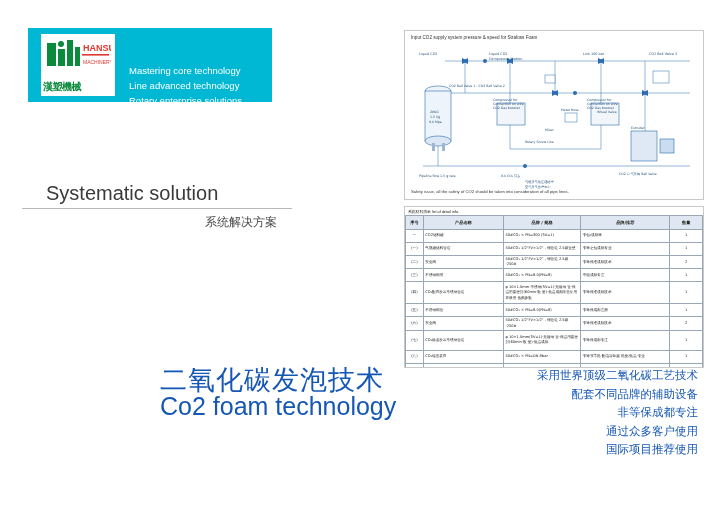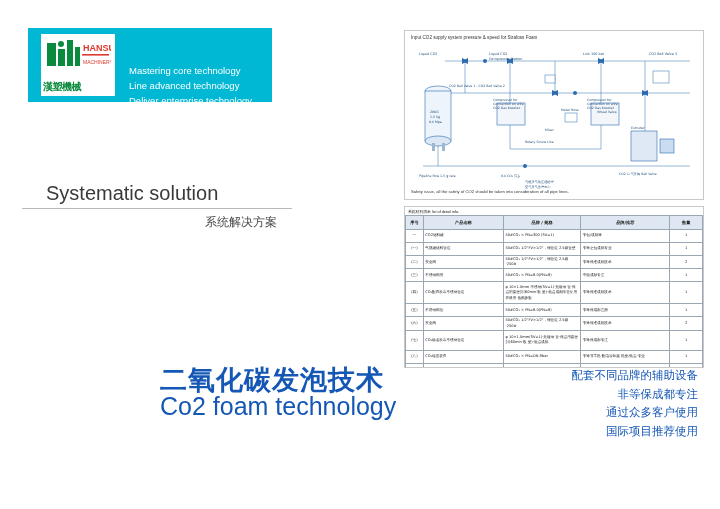--- a/index.html
+++ b/index.html
@@ -89,21 +89,21 @@
     font-family: "DejaVu Sans", sans-serif;
   }
 
   
   .headline-cn {
     position: absolute;
     left: 160px;
     top: 362px;
     font-size: 27px;
     color: #1557b5;
-    font-weight: bold;
+    font-weight: normal;
     letter-spacing: 1px;
     font-family: "DejaVu Sans", sans-serif;
   }
   .headline-en {
     position: absolute;
     left: 160px;
     top: 392px;
     font-size: 25px;
     color: #1557b5;
     font-family: "Liberation Sans", sans-serif;
@@ -204,32 +204,33 @@
       <circle cx="16" cy="7" r="3" fill="#0a8a3c"></circle>
       <text x="38" y="14" font-size="9" fill="#e03a2f" font-family="Liberation Sans, sans-serif" font-weight="bold">HANSU</text>
       <rect x="37" y="17" width="27" height="1.6" fill="#e03a2f"></rect>
       <text x="38" y="27" font-size="5" fill="#e03a2f" font-family="Liberation Sans, sans-serif">MACHINERY</text>
     </svg>
     <div class="logo-cn">漢塑機械</div>
   </div>
   <div class="header-lines">
     <div>Mastering core technology</div>
     <div>Line advanced technology</div>
-    <div>Deliver enterprise technology</div>
+    <div>Rotary enterprise solutions</div>
   </div>
 </div>
 
 <div class="section-title">Systematic solution</div>
 <div class="section-rule"></div>
 <div class="section-sub">系统解决方案</div>
 
 <div class="headline-cn">二氧化碳发泡技术</div>
 <div class="headline-en">Co2 foam technology</div>
 
 <div class="bullets">
+  <div>采用世界顶级二氧化碳工艺技术</div>
   <div>配套不同品牌的辅助设备</div>
   <div>非等保成都专注</div>
   <div>通过众多客户使用</div>
   <div>国际项目推荐使用</div>
 </div>
 
 <div class="diagram-panel">
   <div class="diagram-caption">Input CO2 supply system pressure &amp; speed for Strafoss Foam</div>
   <div class="diagram-caption2">Safety issue, all the safety of CO2 should be taken into consideration of all pipe lines.</div>
   <svg class="diagram-svg" width="298" height="168" viewBox="0 0 298 168">

